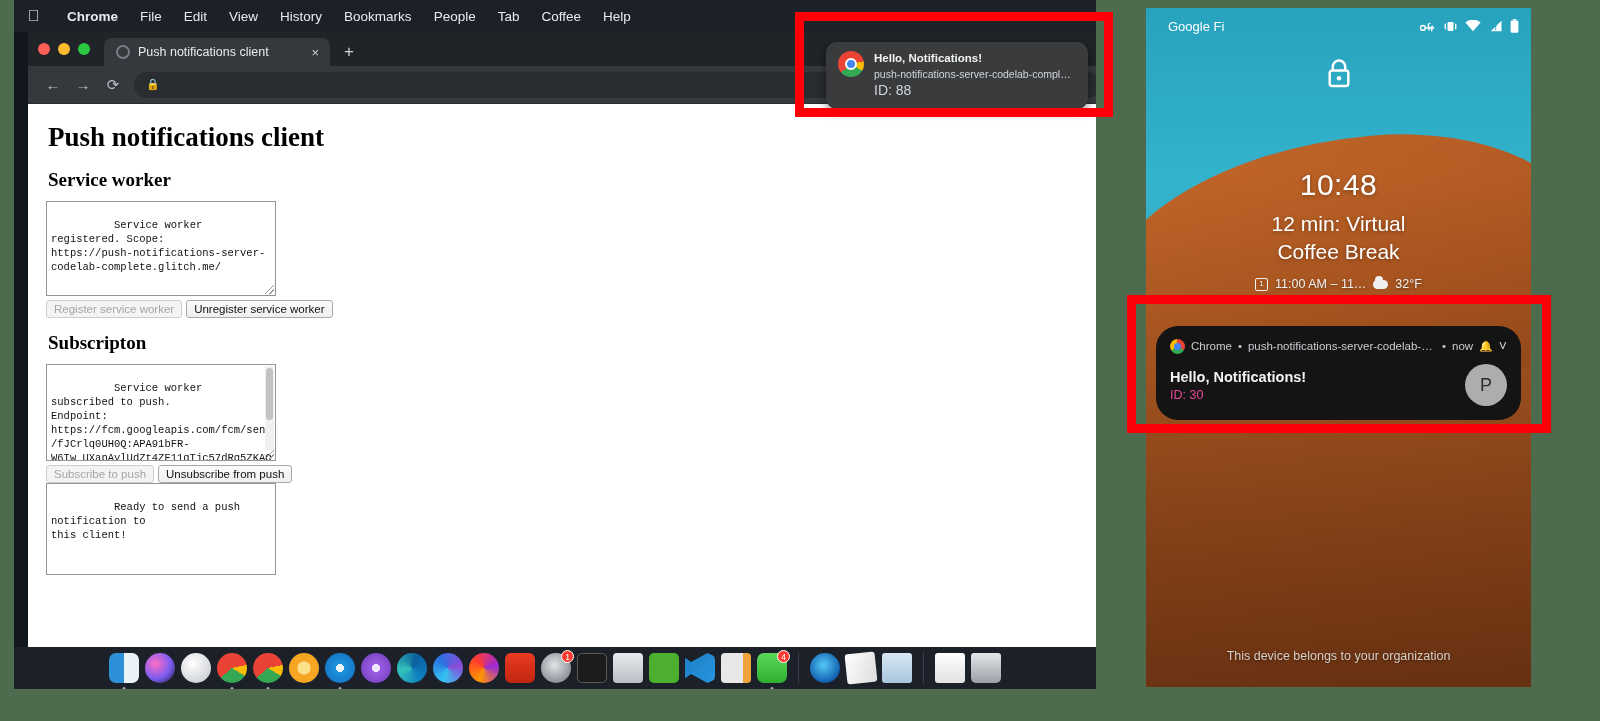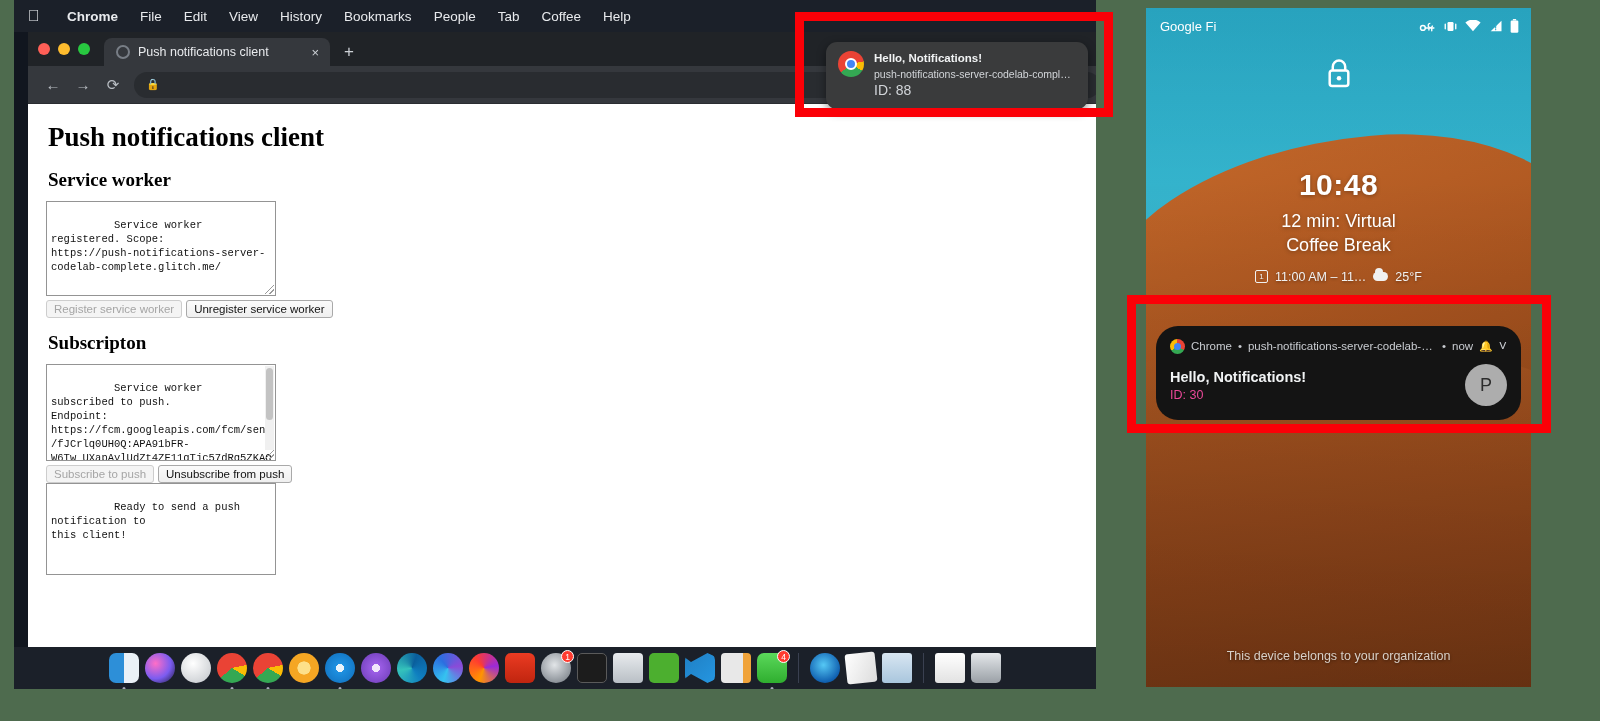--- a/index.html
+++ b/index.html
@@ -127,30 +127,30 @@
     border-radius: 50% 50% 0 0 / 22% 30% 0 0;
     transform: rotate(3deg); opacity: .92;
   }
   .wall .shade {
     position: absolute; inset: 0;
     background: linear-gradient(180deg, rgba(0,0,0,.05) 0%, rgba(0,0,0,0) 25%, rgba(0,0,0,.18) 100%);
   }
 
   .statusbar {
     position: absolute; left: 0; top: 0; width: 100%; height: 36px;
-    display: flex; align-items: center; padding: 0 12px 0 14px; color: #fff;
+    display: flex; align-items: center; padding: 0 12px 0 22px; color: #fff;
     font-size: 13px; z-index: 5;
   }
   .statusbar .carrier { flex: 1; font-weight: 500; }
   .statusbar .sysicons { display: flex; align-items: center; gap: 7px; }
 
   .lockicon { position: absolute; left: 50%; top: 50px; transform: translateX(-50%); z-index: 5; }
   .clockwrap { position: absolute; left: 0; right: 0; top: 160px; text-align: center; color: #fff; z-index: 5; }
-  .clock { font-size: 30px; font-weight: bold; letter-spacing: .5px; text-shadow: 0 1px 4px rgba(0,0,0,.35); }
-  .event { font-size: 18px; line-height: 1.32; margin-top: 8px; text-shadow: 0 1px 4px rgba(0,0,0,.35); }
+  .clock { font-size: 30px; font-weight: normal; letter-spacing: .5px; text-shadow: 0 1px 4px rgba(0,0,0,.35); }
+  .event { font-size: 21px; line-height: 1.32; margin-top: 8px; text-shadow: 0 1px 4px rgba(0,0,0,.35); }
   .metarow { display: flex; align-items: center; justify-content: center; gap: 7px;
     margin-top: 12px; font-size: 12.5px; color: #f1f1f1; text-shadow: 0 1px 3px rgba(0,0,0,.4); }
   .calglyph { width: 13px; height: 13px; border: 1.6px solid #f1f1f1; border-radius: 2px;
     font-size: 8px; display: flex; align-items: center; justify-content: center; line-height: 1; }
   .cloudglyph { width: 15px; height: 9px; background: #f1f1f1; border-radius: 7px; position: relative; }
   .cloudglyph::before { content:""; position: absolute; left: 2px; top: -4px; width: 8px; height: 8px;
     background: #f1f1f1; border-radius: 50%; }
 
   .notif {
     position: absolute; left: 10px; top: 318px; width: 365px;
@@ -377,21 +377,21 @@
     </div>
 
     <div class="clockwrap">
       <div class="clock">10:48</div>
       <div class="event" style="white-space:pre-line">12 min:  Virtual
 Coffee Break</div>
       <div class="metarow">
         <span class="calglyph">1</span>
         <span>11:00 AM – 11…</span>
         <span class="cloudglyph"></span>
-        <span>25°F</span>
+        <span>32°F</span>
       </div>
     </div>
 
     <div class="notif">
       <div class="hdr">
         <span class="chromefav"></span>
         <span>Chrome</span>
         <span>•</span>
         <span class="src">push-notifications-server-codelab-co…</span>
         <span>•</span>

